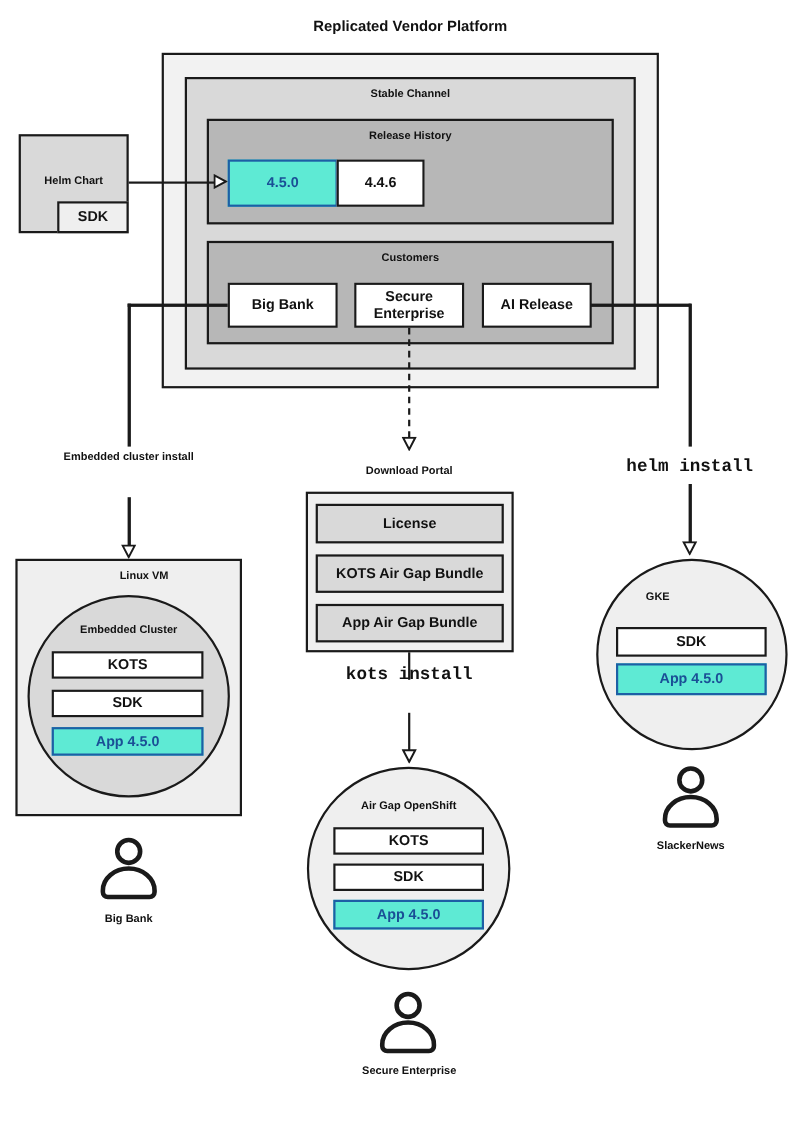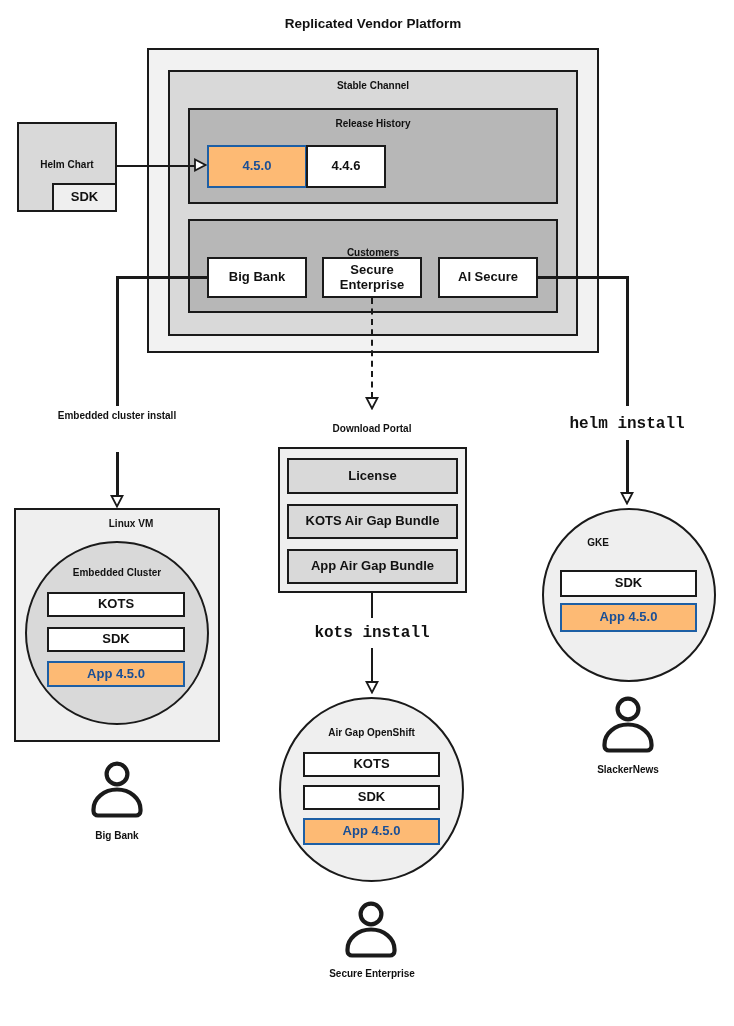--- a/index.html
+++ b/index.html
@@ -6,38 +6,38 @@
   .canvas {
     position:relative; width:734px; height:1026px; background:#ffffff;
     font-family:"Liberation Sans", sans-serif; overflow:hidden;padding-left:44px;
   }
   .bx { position:absolute; border:2.5px solid #1a1a1a; box-sizing:border-box; }
   .flex { display:flex; align-items:center; justify-content:center; text-align:center;
           font-weight:700; font-size:13px; color:#111; line-height:1.12; }
   .t { position:absolute; font-weight:700; font-size:10px; color:#111;
        text-align:center; line-height:1.2; }
   .white { background:#ffffff; }
-  .blue  { background:#fdba74; border-color:#1d5fa5; color:#1a4f96; }
+  .blue  { background:#5eead4; border-color:#1d5fa5; color:#1a4f96; }
   .mono  { font-family:"Liberation Mono", monospace; font-weight:700; font-size:16px; }
   .ln   { position:absolute; background:#1a1a1a; }
   .dash { position:absolute; width:0; border-left:2.5px dashed #1a1a1a; }
   .circle { border-radius:50%; }
   .ah { position:absolute; line-height:0; }
 
   
   .title       { left:140px; top:16px;  width:466px; font-size:13.5px; }
   .outer       { left:147px; top:48px;  width:452px; height:305px; background:#f2f2f2; }
   .stable      { left:168px; top:70px;  width:410px; height:266px; background:#d9d9d9; }
   .stable-lbl  { left:168px; top:80px;  width:410px; }
   .relhist     { left:188px; top:108px; width:370px; height:96px;  background:#b7b7b7; }
   .relhist-lbl { left:188px; top:118px; width:370px; }
   .r450        { left:207px; top:145px; width:100px; height:43px; }
   .r446        { left:306px; top:145px; width:80px; height:43px; }
   .cust        { left:188px; top:219px; width:370px; height:94px;  background:#b7b7b7; }
-  .cust-lbl    { left:188px; top:229px; width:370px;margin-top:18px; }
+  .cust-lbl    { left:188px; top:229px; width:370px; }
   .bb          { left:207px; top:257px; width:100px; height:41px; }
   .se          { left:322px; top:257px; width:100px; height:41px; }
   .ai          { left:438px; top:257px; width:100px; height:41px; }
 
   
   .helmchart   { left:17px;  top:122px; width:100px; height:90px; background:#d9d9d9; }
   .helm-lbl    { left:17px;  top:159px; width:100px; }
   .helmsdk     { left:52px;  top:183px; width:65px;  height:29px; background:#efefef; }
 
   
@@ -68,21 +68,21 @@
   .lv-app      { left:47px;  top:661px; width:138px; height:26px; }
   .person-bb   { left:91px;  top:761px; }
   .bb-user-lbl { left:57px;  top:830px; width:120px; }
 
   
   .dl-title    { left:292px; top:423px; width:160px; }
   .portal      { left:278px; top:447px; width:189px; height:146px; background:#efefef; }
   .p-license   { left:287px; top:458px; width:171px; height:36px; background:#d9d9d9; }
   .p-kotsb     { left:287px; top:504px; width:171px; height:35px; background:#d9d9d9; }
   .p-appb      { left:287px; top:549px; width:171px; height:35px; background:#d9d9d9; }
-  .kots-cmd    { left:292px; top:624px; width:160px; text-align:center; }
+  .kots-cmd    { left:292px; top:604px; width:160px; text-align:center; }
   .agc         { left:279px; top:697px; width:185px; height:185px; background:#efefef; }
   .agc-lbl     { left:279px; top:727px; width:185px; }
   .ag-kots     { left:303px; top:752px; width:137px; height:25px; }
   .ag-sdk      { left:303px; top:785px; width:137px; height:25px; }
   .ag-app      { left:303px; top:818px; width:137px; height:27px; }
   .person-se   { left:345px; top:901px; }
   .se-user-lbl { left:312px; top:968px; width:120px; }
 
   
   .helm-cmd    { left:547px; top:415px; width:160px; text-align:center; }
@@ -103,21 +103,21 @@
   <div class="bx stable"></div>
   <div class="t stable-lbl">Stable Channel</div>
   <div class="bx relhist"></div>
   <div class="t relhist-lbl">Release History</div>
   <div class="bx blue flex r450">4.5.0</div>
   <div class="bx white flex r446">4.4.6</div>
   <div class="bx cust"></div>
   <div class="t cust-lbl">Customers</div>
   <div class="bx white flex bb">Big Bank</div>
   <div class="bx white flex se">Secure Enterprise</div>
-  <div class="bx white flex ai">AI Secure</div>
+  <div class="bx white flex ai">AI Release</div>
 
   <div class="bx helmchart"></div>
   <div class="t helm-lbl">Helm Chart</div>
   <div class="bx flex helmsdk">SDK</div>
 
   <div class="ln helm-h"></div>
   <div class="ah ah-450">
     <svg width="13" height="14" viewBox="0 0 13 14">
         <polygon points="1,1.5 1,12.5 11.5,7" fill="#fff" stroke="#1a1a1a" stroke-width="1.8"></polygon>
       </svg>

